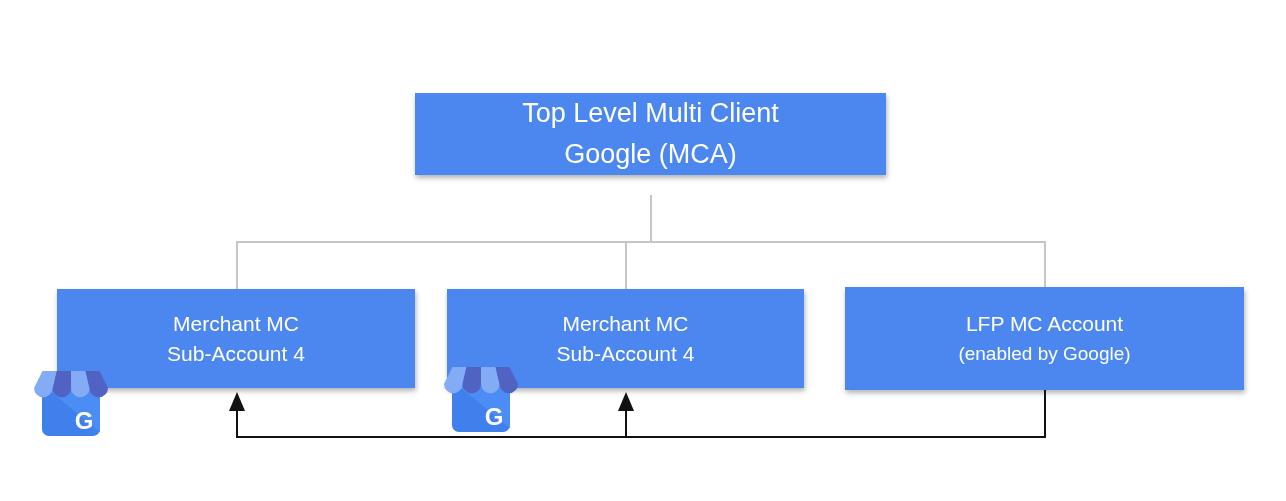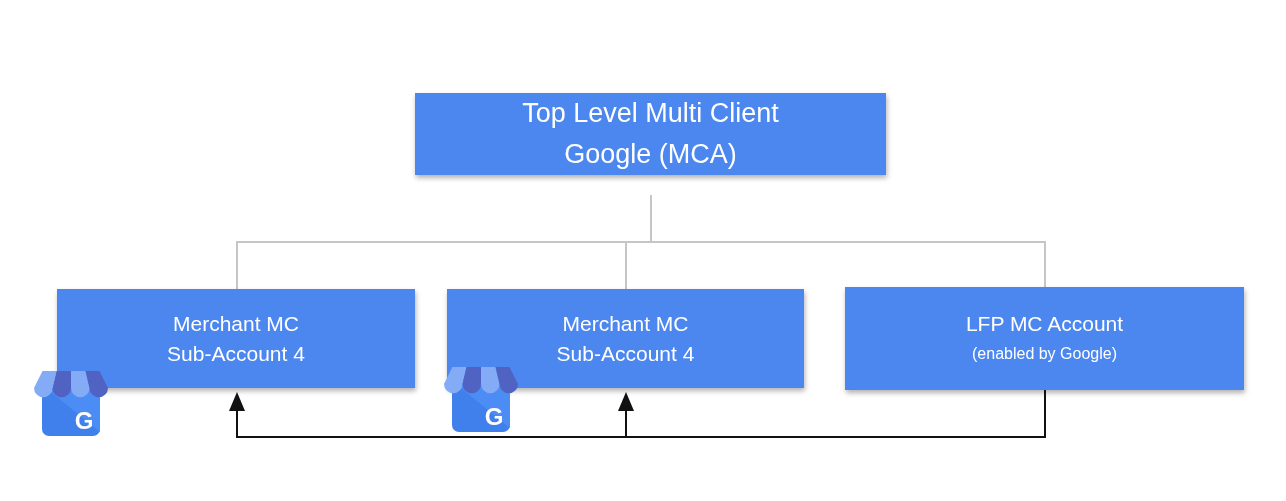--- a/index.html
+++ b/index.html
@@ -12,21 +12,21 @@
     display:flex;flex-direction:column;align-items:center;justify-content:center;
     text-align:center;box-shadow:1px 3px 5px rgba(0,0,0,0.30);
   }
   .node .line{display:block;}
   #node-root{left:415px;top:93px;width:471px;height:82px;}
   #node-root .line{font-size:27px;line-height:41px;}
   #node-sub1{left:57px;top:289px;width:358px;height:99px;}
   #node-sub2{left:447px;top:289px;width:357px;height:99px;}
   #node-lfp{left:845px;top:287px;width:399px;height:103px;}
   .node .line{font-size:21px;line-height:30px;}
-  #node-lfp .l2{font-size:16px;}
+  #node-lfp .l2{font-size:19px;}
   .gline{position:absolute;background:#c6c6c6;}
   .bline{position:absolute;background:#111111;}
   .arrowhead{
     position:absolute;width:0;height:0;
     border-left:8px solid transparent;border-right:8px solid transparent;
     border-bottom:19px solid #111111;
   }
   .gmb{position:absolute;width:74px;height:72px;}
 </style>
 </head>

